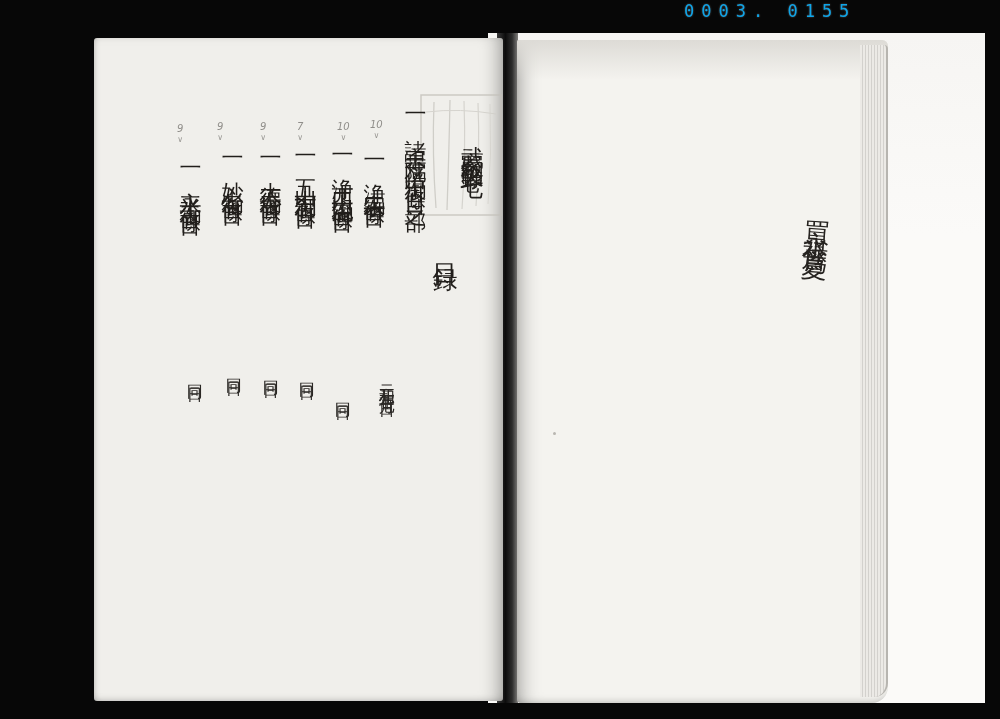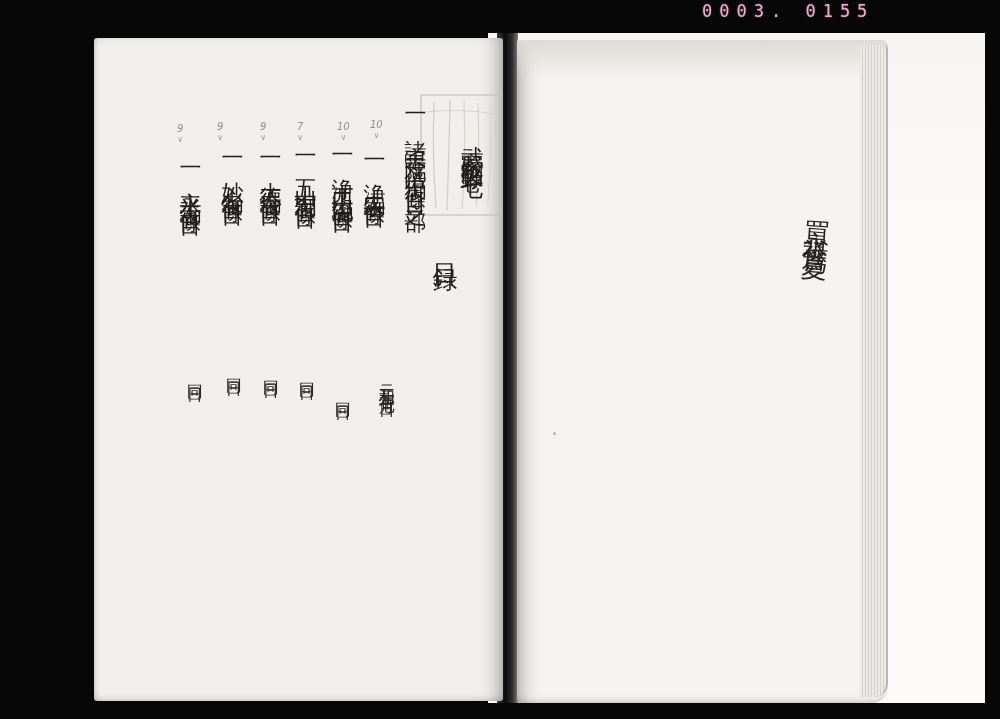--- a/index.html
+++ b/index.html
@@ -2,23 +2,23 @@
 <html><head>
 <meta charset="utf-8">
 <style>
   html,body{margin:0;padding:0;background:#000;}
   #stage{
     position:relative;width:1000px;height:719px;overflow:hidden;
     background:#070707;font-family:"DejaVu Serif",serif;
   }
   
   .stamp-number{
-    position:absolute;left:702px;top:1px;
+    position:absolute;left:684px;top:1px;
     font-family:"DejaVu Sans Mono",monospace;font-size:17px;letter-spacing:7px;
-    color:#f9a8d4;text-shadow:0 0 2px rgba(255,255,255,.35);
+    color:#0ea5e9;text-shadow:0 0 2px rgba(255,255,255,.35);
   }
   
   .backdrop{
     position:absolute;left:488px;top:33px;width:497px;height:670px;
     background:linear-gradient(180deg,#f6f5f3,#fbfaf8 30%,#fbfaf8);
   }
   
   .gutter{
     position:absolute;left:497px;top:33px;width:21px;height:670px;
     background:linear-gradient(90deg,#3a3a3a,#0c0c0c 40%,#2c2c2c 72%,#7e7d7b);

